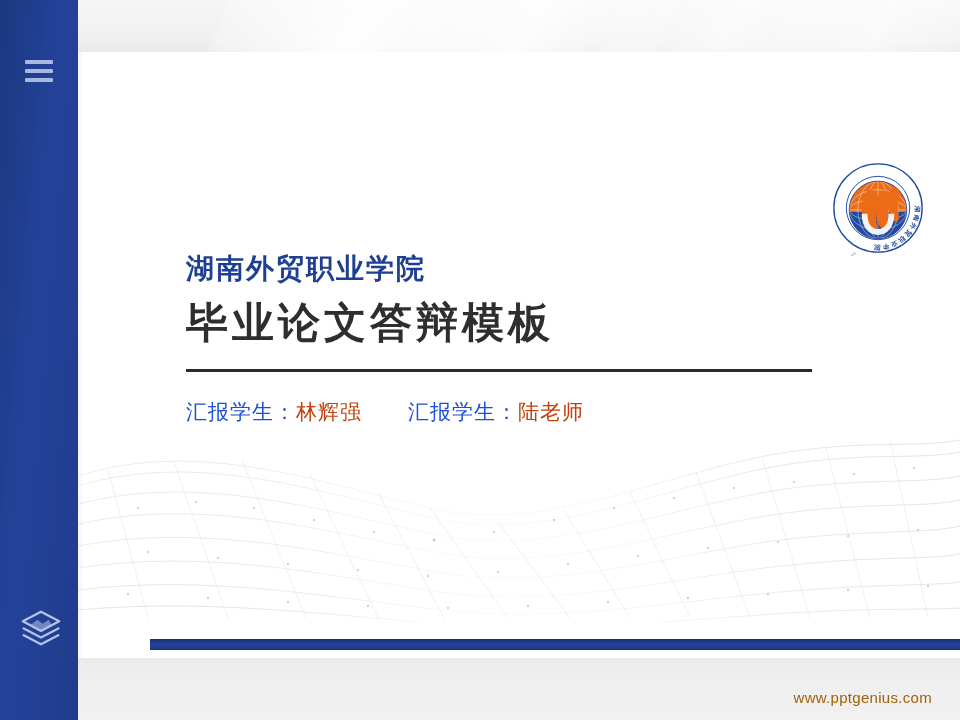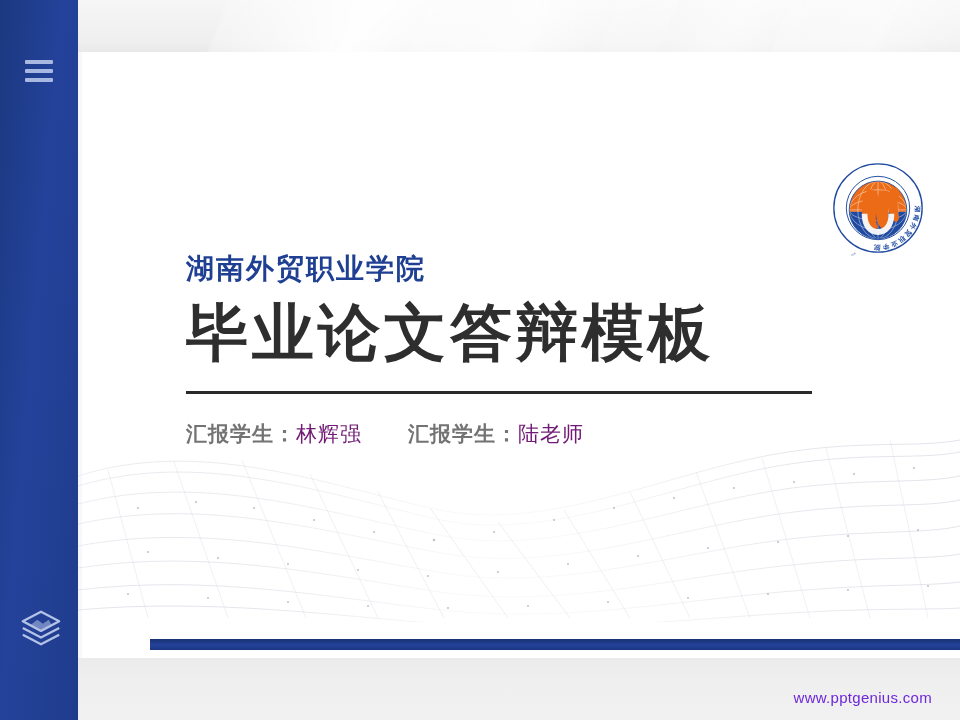--- a/index.html
+++ b/index.html
@@ -100,47 +100,47 @@
   .titleblock {
     position:absolute; left:108px; top:200px; width:700px;
   }
   .school {
     font-size:28px; font-weight:bold; letter-spacing:2px;
     color:#1f3f92; line-height:1.2;
     white-space:nowrap;
   }
   .maintitle {
     margin-top:14px;
-    font-size:62px; font-weight:bold; letter-spacing:4px;
+    font-size:42px; font-weight:bold; letter-spacing:4px;
     color:#2e2e2e; line-height:1.08;
     white-space:nowrap;
   }
   .rule {
     margin-top:24px;
     width:626px; height:3px;
     background:#2a2a2a;
   }
   .byline {
     margin-top:26px;
     font-size:21px; line-height:1.3;
     white-space:nowrap;
     display:flex; align-items:baseline;
   }
   .byline .lbl {
-    font-weight:bold; color:#737373; letter-spacing:1px;text-align:right;
+    font-weight:normal; color:#1d4ed8; letter-spacing:1px;text-align:right;
   }
   .byline .val {
-    color:#701a75; letter-spacing:1px;
+    color:#c2410c; letter-spacing:1px;
   }
   .byline .gap { display:inline-block; width:46px; }
 
   
   .watermark {
     position:absolute; right:28px; bottom:14px;
-    font-size:15px; color:#6d28d9; letter-spacing:.3px;
+    font-size:15px; color:#a16207; letter-spacing:.3px;
   }
 </style>
 </head>
 <body>
 
 <div id="stage">
 
   <div class="backdrop">
     <div class="backdrop-top">
       <div class="swoosh sw1"></div>

